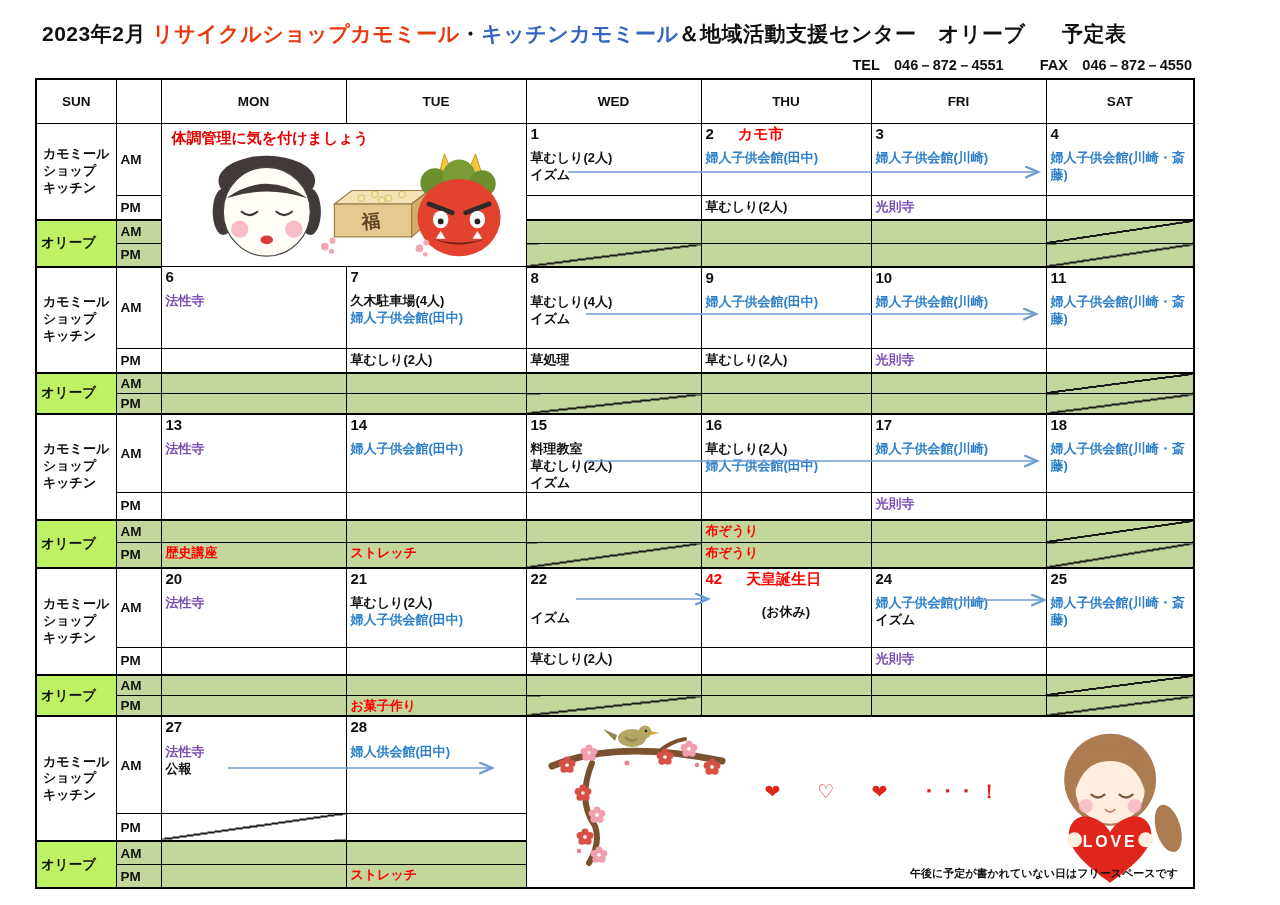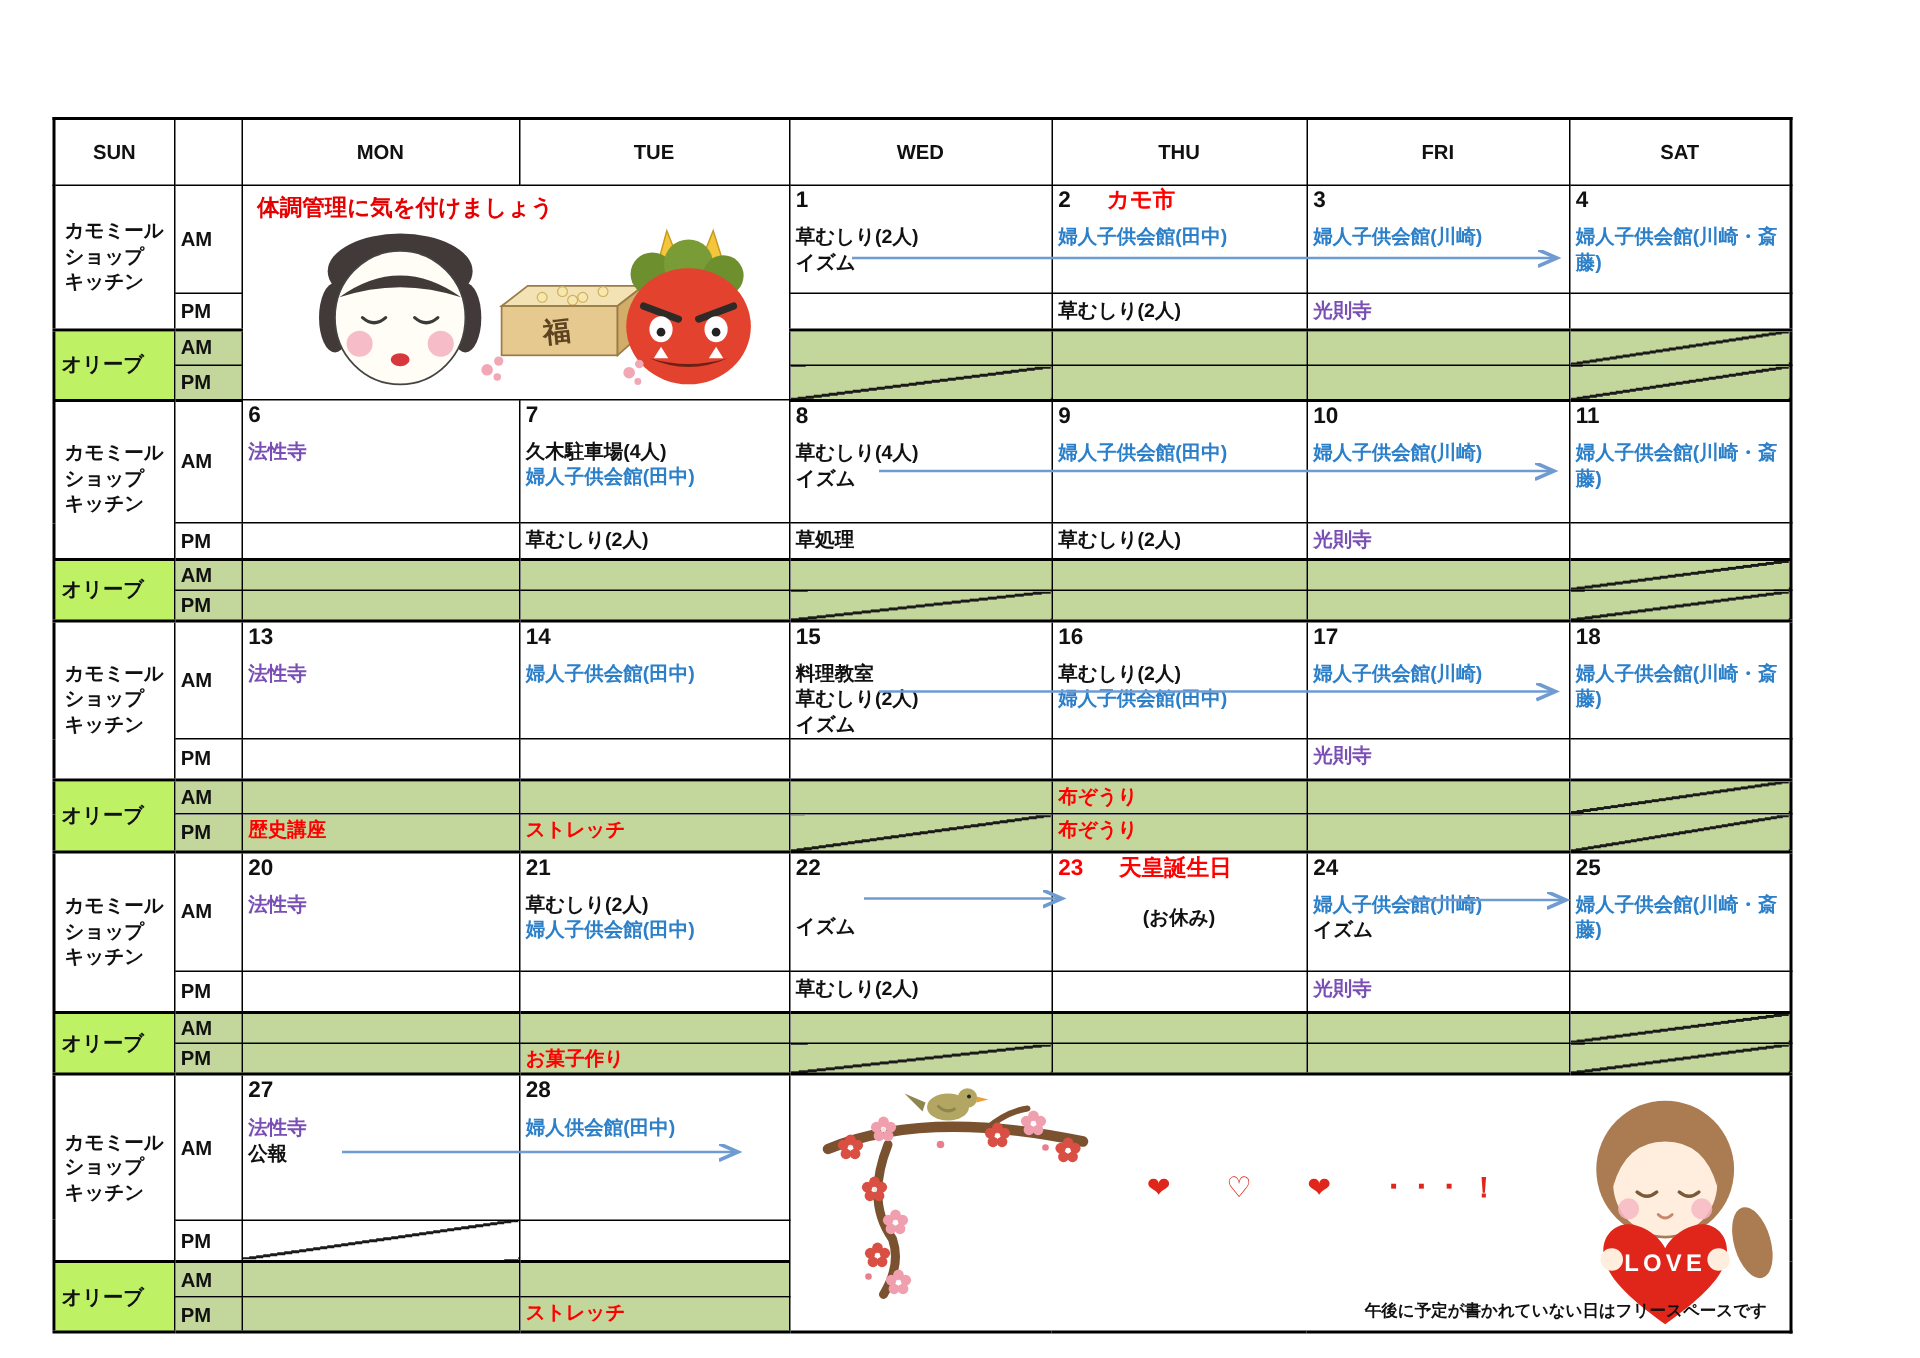--- a/index.html
+++ b/index.html
@@ -44,21 +44,30 @@
   .hearts{position:absolute;left:238px;top:62px;color:#e0251b;font-size:19px;font-weight:bold;letter-spacing:9px;white-space:nowrap;}
   .girl{position:absolute;right:6px;top:8px;}
   .arrows{position:absolute;left:0;top:0;width:1280px;height:905px;pointer-events:none;}
   .footer{position:absolute;top:866px;left:0;width:1178px;text-align:right;font-size:11px;font-weight:bold;color:#111;}
 </style>
 </head>
 <body>
 
 <div class="stage">
 
-
+  <div class="title">
+    <span>2023年2月</span>
+    <span> </span>
+    <span class="t-red">リサイクルショップカモミール</span><span>・</span><span class="t-blue">キッチンカモミール</span><span>＆地域活動支援センター　オリーブ</span>
+    <span class="gap">予定表</span>
+  </div>
+
+  <div class="contact">
+    <span>TEL　046－872－4551</span><span>FAX　046－872－4550</span>
+  </div>
 
   <table class="cal">
     <colgroup>
       <col style="width:80px">
         <col style="width:45px">
         <col style="width:185px">
         <col style="width:180px">
       <col style="width:175px">
         <col style="width:170px">
         <col style="width:175px">
@@ -371,21 +380,21 @@
           <div class="en t-blue2">婦人子供会館(田中)</div>
         </div>
       </td>
       <td>
         <div class="num">22</div>
         <div class="entries" style="margin-top:22px">
               <div class="en">イズム</div>
             </div>
       </td>
       <td>
-        <div class="num t-red"><span>23</span><span class="tag">天皇誕生日</span></div>
+        <div class="num t-red"><span>42</span><span class="tag">天皇誕生日</span></div>
         <div class="en center">(お休み)</div>
       </td>
       <td>
         <div class="num">24</div>
         <div class="entries">
           <div class="en t-blue2">婦人子供会館(川崎)</div>
           <div class="en">イズム</div>
         </div>
       </td>
       <td>

